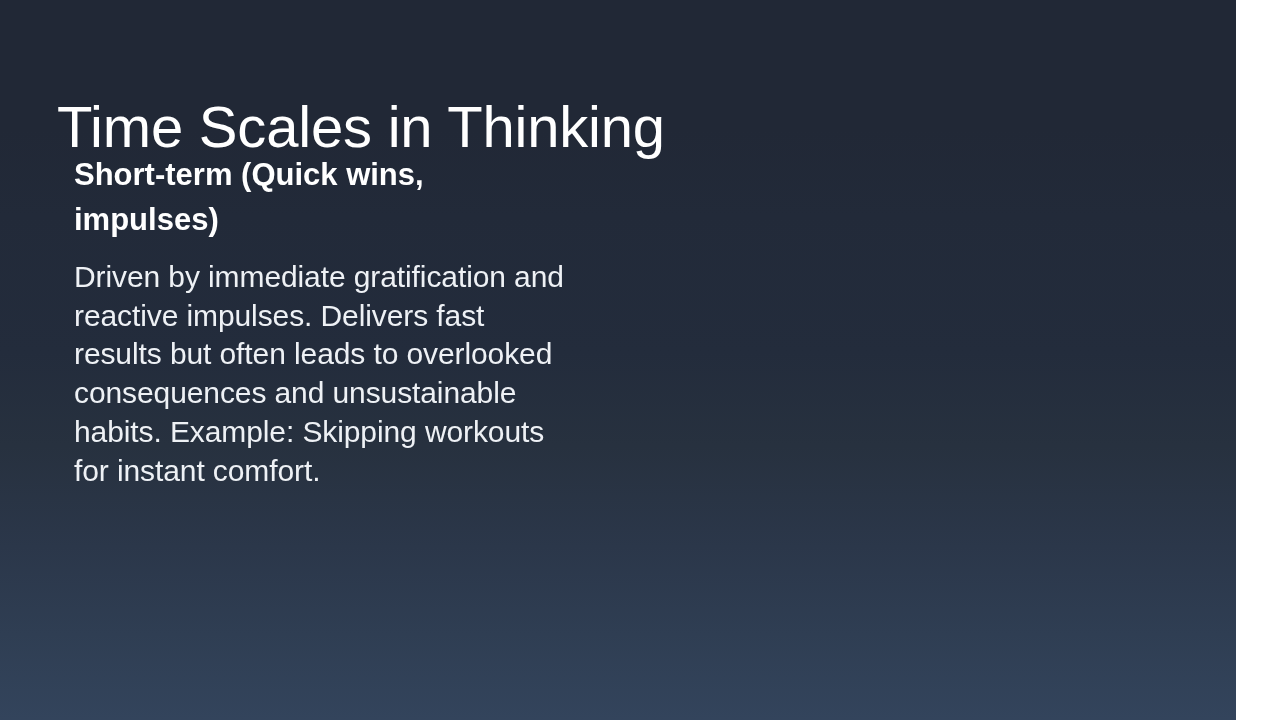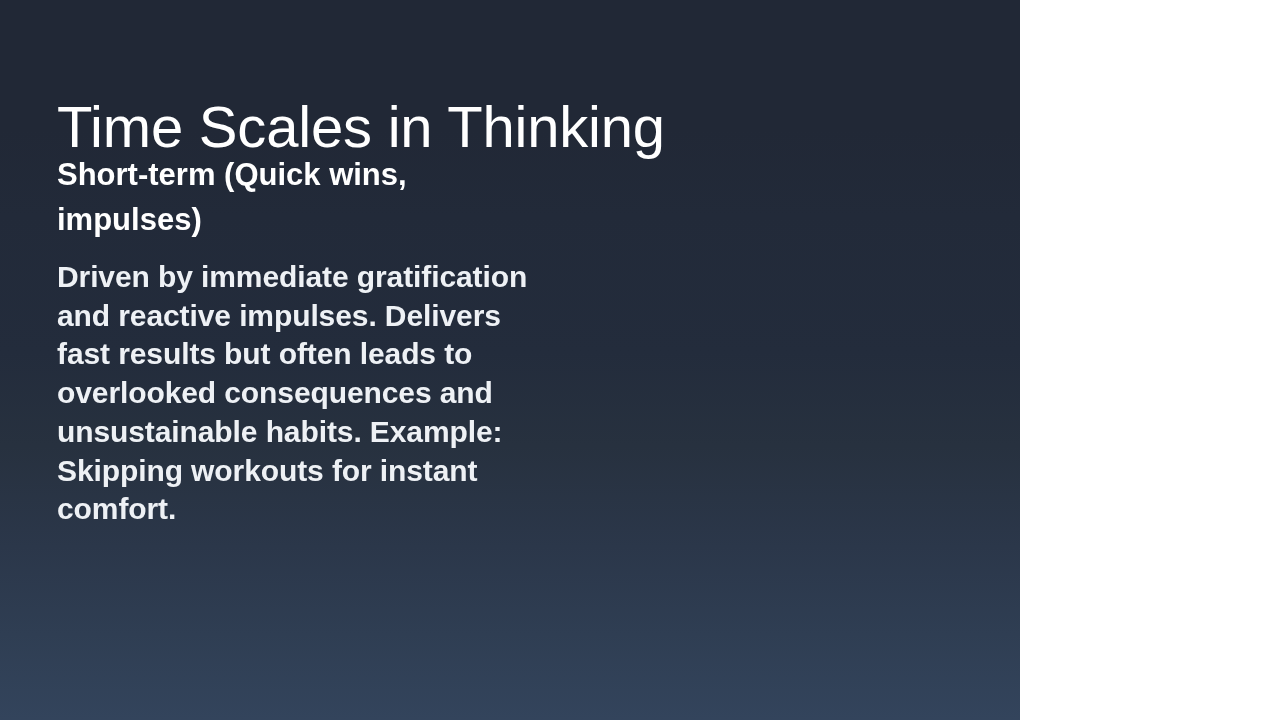--- a/index.html
+++ b/index.html
@@ -11,21 +11,21 @@
   body {
     width: 1280px;
     height: 720px;
     overflow: hidden;
     font-family: "Liberation Sans", sans-serif;
     -webkit-font-smoothing: antialiased;
   }
 
   #slide {
     position: relative;
-    width: 1020px;
+    width: 1236px;
     height: 720px;
     box-sizing: border-box;
     background: linear-gradient(
         180deg,
         #212836 0%,
         #212836 18%,
         #222a39 30%,
         #232c3c 49%,
         #27313f 62%,
         #2b374a 76%,
@@ -44,21 +44,21 @@
     font-weight: 300;
     line-height: 72px;
     letter-spacing: -0.2px;
     color: #ffffff;
     white-space: nowrap;
   }
 
   
   #columns {
     position: absolute;
-    left: 57px;
+    left: 74px;
     top: 152px;
     width: 1170px;
     display: flex;
     flex-direction: row;
     align-items: flex-start;
     gap: 96px;
   }
 
   .column {
     width: 500px;
@@ -70,21 +70,21 @@
     font-weight: 700;
     line-height: 45px;
     letter-spacing: 0px;
     color: #ffffff;
     margin: 0;
   }
 
   .column-body {
     margin: 16px 0 0 0;
     font-size: 30px;
-    font-weight: 700;
+    font-weight: 400;
     line-height: 38.7px;
     letter-spacing: -0.1px;
     color: #eef1f5;
   }
 
   
   #column-short .column-body { width: 500px; }
   #column-long  .column-body { width: 492px; }
 </style>
 </head>

